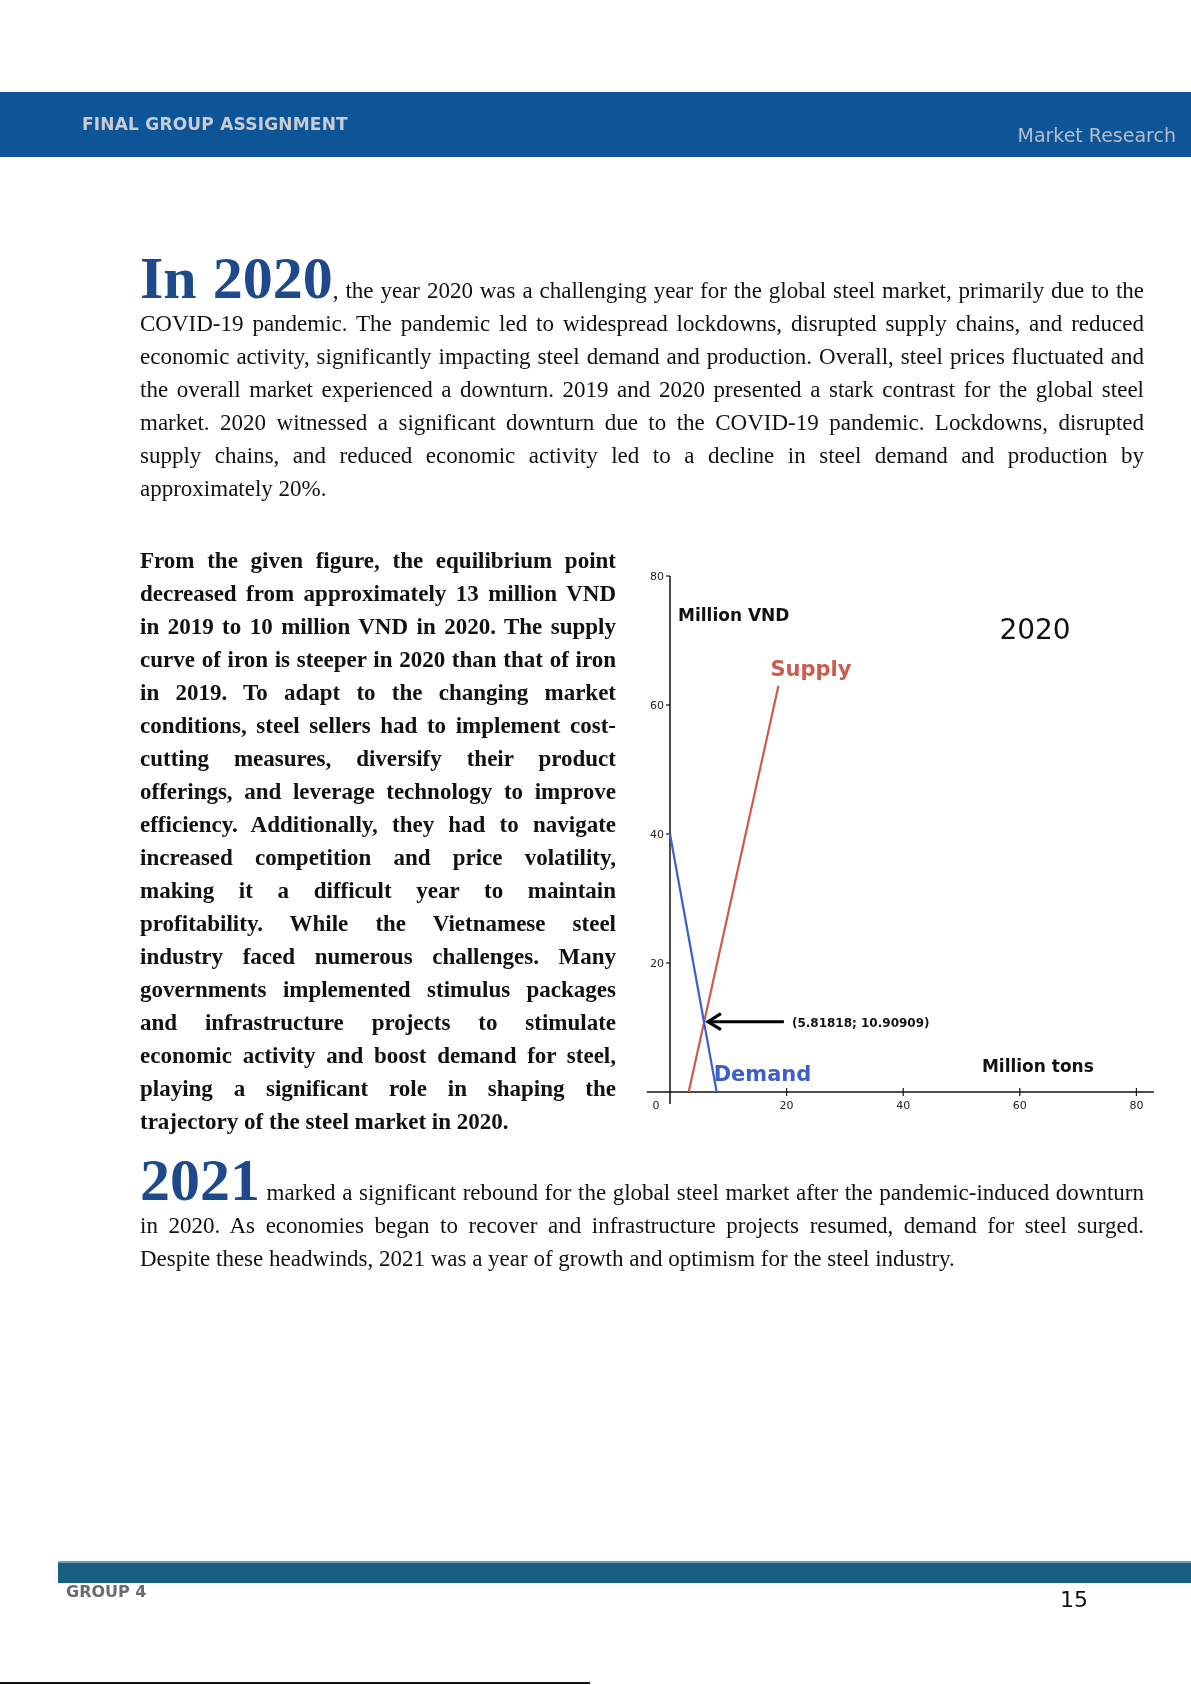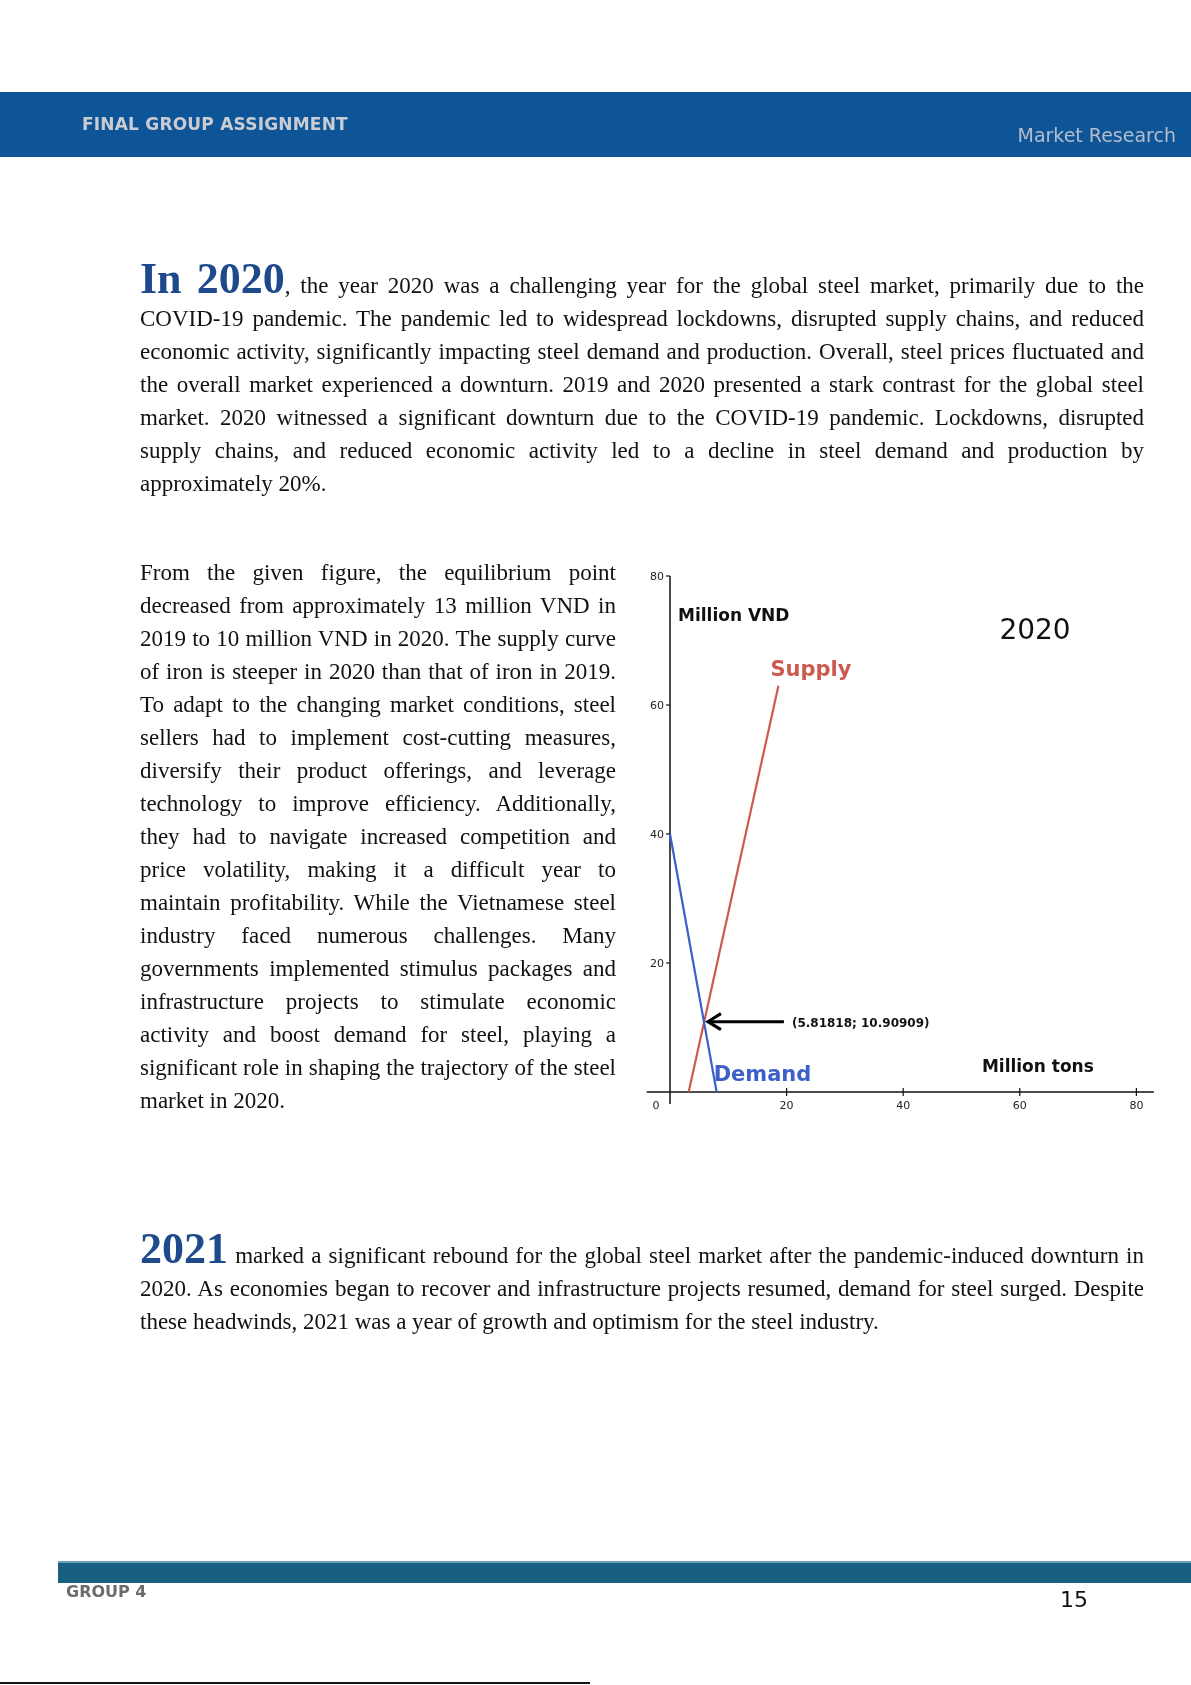--- a/index.html
+++ b/index.html
@@ -2,23 +2,23 @@
 <html><head>
 <meta charset="utf-8">
 <style>
   html, body { margin:0; padding:0; background:#ffffff; }
   body { width:1191px; height:1685px; position:relative; overflow:hidden; font-family:"Liberation Serif", serif; color:#111; }
   .header { position:absolute; left:0; top:92px; width:1190px; height:65px; background:#0e5597; border-right:2px solid #e8e04a;padding-left:24px; }
   .header-title { position:absolute; left:82px; top:22px; font-family:"DejaVu Sans", sans-serif; font-weight:bold; font-size:17px; color:#c9ccd3; letter-spacing:0.2px; }
   .header-sub { position:absolute; right:38px; top:32px; font-family:"DejaVu Sans", sans-serif; font-size:19px; color:#b5bccb; }
   .para { position:absolute; font-size:23px; line-height:33px; text-align:justify; }
   .p1 { left:140px; top:262px; width:1004px; }
-  .p2 { left:140px; top:556px; width:476px; }
-  .p3 { left:140px; top:1232px; width:1004px; }
-  .lead { font-weight:bold; color:#1e4a8c; font-size:44px; line-height:33px; }
+  .p2 { left:140px; top:544px; width:476px;font-weight:bold; }
+  .p3 { left:140px; top:1164px; width:1004px; }
+  .lead { font-weight:bold; color:#1e4a8c; font-size:60px; line-height:33px; }
   .chart { position:absolute; left:630px; top:565px; width:561px; height:560px; }
   .footer-bar { position:absolute; left:58px; top:1561px; width:1133px; height:20px; background:#185f82; border-top:2px solid #6fa0bb; }
   .footer-group { position:absolute; left:66px; top:1582px; font-family:"DejaVu Sans", sans-serif; font-weight:bold; font-size:16px; color:#6b6b6b; }
   .footer-page { position:absolute; left:1060px; top:1578px; font-family:"DejaVu Sans", sans-serif; font-size:22px; color:#111;margin-top:9px; }
   .bottom-rule { position:absolute; left:0; top:1682px; width:590px; height:2px; background:#111; }
   svg text { font-family:"DejaVu Sans", sans-serif; }
 </style>
 </head>
 <body>
 

